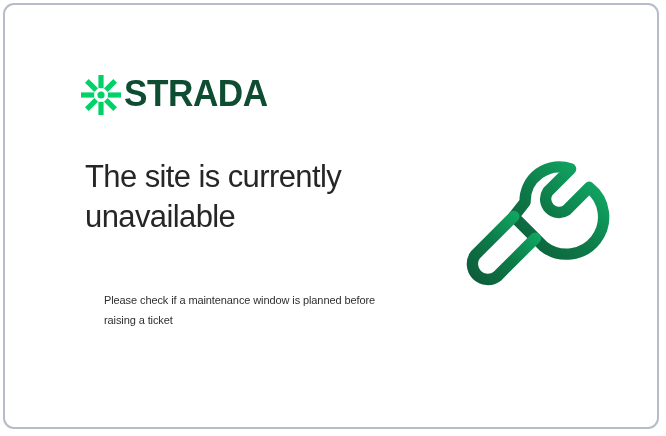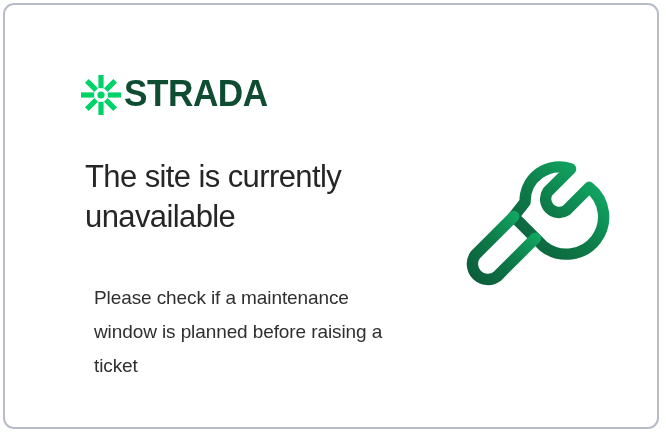--- a/index.html
+++ b/index.html
@@ -67,22 +67,22 @@
     letter-spacing: -0.6px;
     color: #262626;
   }
 
   
   .body-copy {
     position: absolute;
     left: 81px;
     top: 268px;
     width: 300px;
-    margin: 8px;
-    font-size: 19px;
+    margin: 18px;
+    font-size: 11px;
     font-weight: normal;
     line-height: 1.78;
     letter-spacing: -0.1px;
     color: #2f2f2f;
   }
 
   
   .wrench {
     position: absolute;
     left: 455px;

